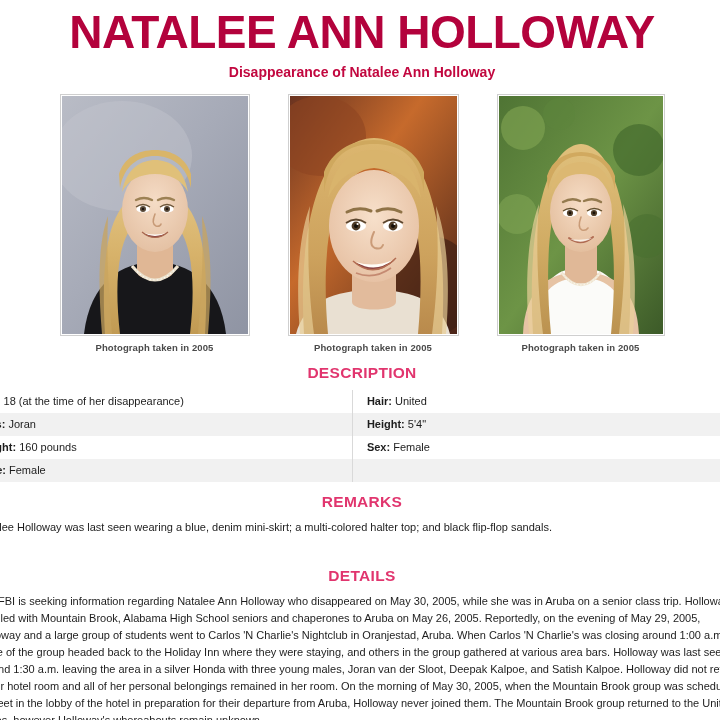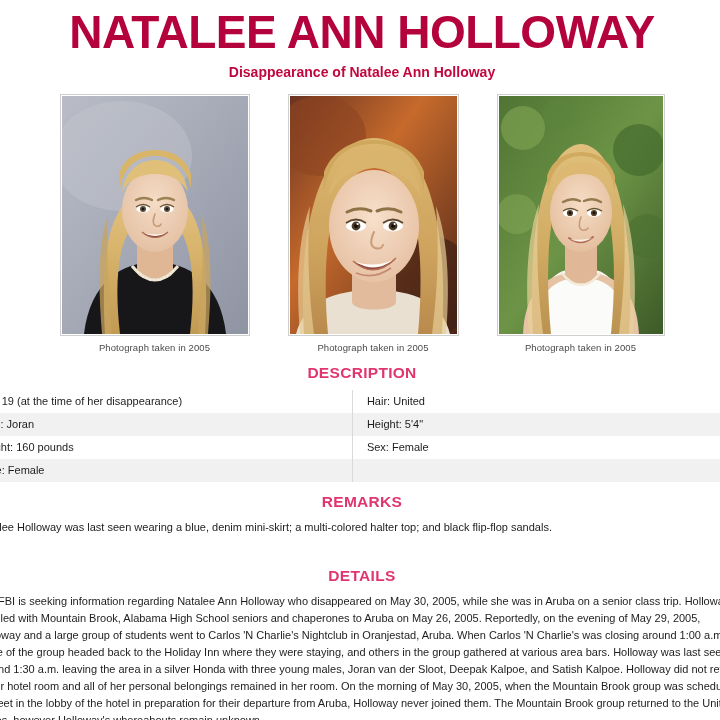--- a/index.html
+++ b/index.html
@@ -57,20 +57,21 @@
   .photo-strip {
     display: flex;
     justify-content: center;
     align-items: flex-start;
     gap: 38px;
     padding: 14px 8px 0 8px;
   }
   .photo-block {
     display: flex;
     flex-direction: column;
+    font-weight: bold;
   }
   .photo-frame {
     border: 1px solid #cfcfcf;
     padding: 1px;
     background: #fff;
     line-height: 0;
   }
   .photo-caption {
     margin-top: 6px;
     font-size: 9.5px;
@@ -100,21 +101,21 @@
   .desc-table td {
     padding: 4px 0 4px 14px;
     vertical-align: top;
     line-height: 1.35;
     color: #1d1d1d;
   }
   .desc-table td.col-left  { width: 48.8%; }
   .desc-table td.col-right { width: 51.2%; border-left: 1px solid #d9d9d9; }
   .desc-table tr.alt td { background: #f1f1f1; }
   .desc-table tr.plain td { background: #ffffff; }
-  .fieldlabel { font-weight: normal; }
+  .fieldlabel { font-weight: bold; }
 
   
   .body-text {
     font-size: 11px;
     line-height: 1.55;
     color: #1d1d1d;
     padding: 0 14px;
     margin: 0;
     text-align: left;
   }
@@ -320,21 +321,21 @@
         <div class="photo-caption">Photograph taken in 2005</div>
       </div>
 
     </div>
 
     <h2 class="section-header">DESCRIPTION</h2>
 
     <table class="desc-table">
       <tbody>
         <tr class="plain">
-          <td class="col-left"><span class="fieldlabel">Age:</span> <span>19 (at the time of her disappearance)</span></td>
+          <td class="col-left"><span class="fieldlabel">Age:</span> <span>18 (at the time of her disappearance)</span></td>
           <td class="col-right"><span class="fieldlabel">Hair:</span> <span>United</span></td>
         </tr>
         <tr class="alt">
           <td class="col-left"><span class="fieldlabel">Eyes:</span> <span>Joran</span></td>
           <td class="col-right"><span class="fieldlabel">Height:</span> <span>5'4"</span></td>
         </tr>
         <tr class="plain">
           <td class="col-left"><span class="fieldlabel">Weight:</span> <span>160 pounds</span></td>
           <td class="col-right"><span class="fieldlabel">Sex:</span> <span>Female</span></td>
         </tr>

